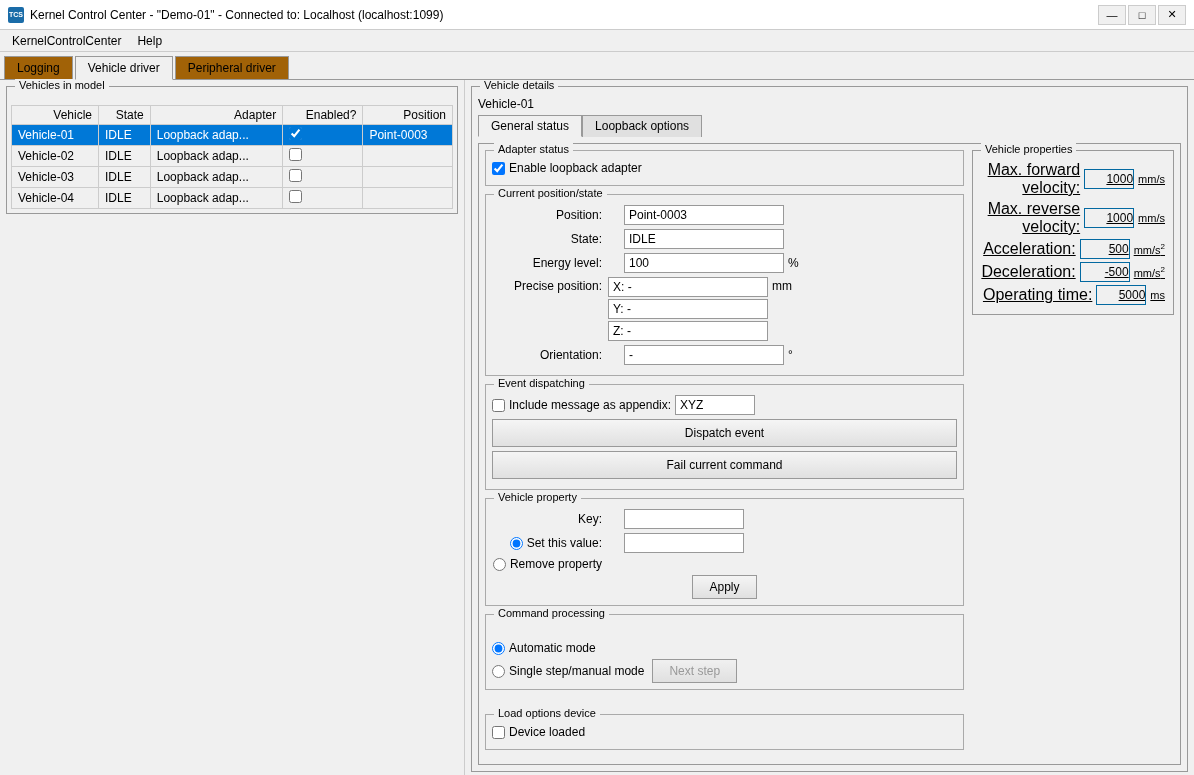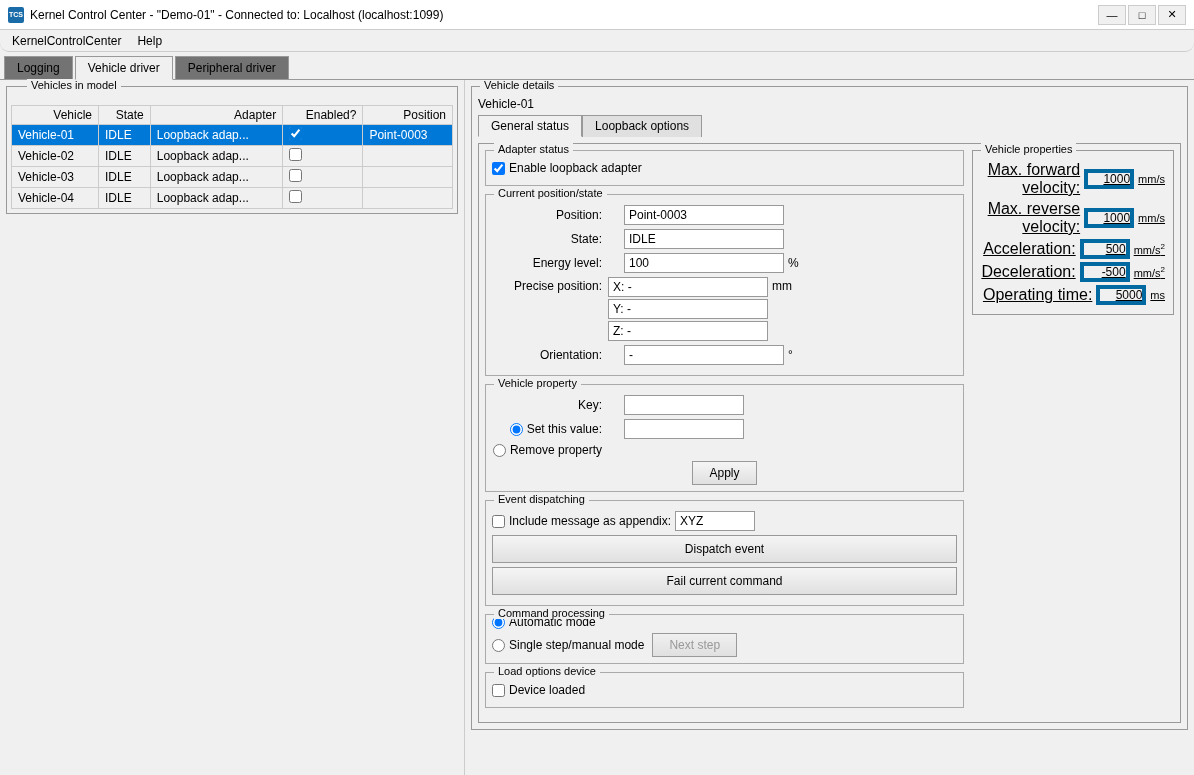--- a/index.html
+++ b/index.html
@@ -22,38 +22,37 @@
     .title-btn { width: 28px; height: 20px; background: #f0f0f0; border: 1px solid #ccc; cursor: pointer; display: flex; align-items: center; justify-content: center; font-size: 11px; }
 
     
     .menu-bar {
       background: #f0f0f0;
       height: 22px;
       display: flex;
       align-items: center;
       padding: 0 4px;
       border-bottom: 1px solid #ccc;
-      border-radius: 9px;
     }
     .menu-item { padding: 2px 8px; cursor: pointer; font-size: 12px; }
 
     
     .tab-bar {
       background: #f0f0f0;
       height: 28px;
       display: flex;
       align-items: flex-end;
       padding: 0 4px;
       border-bottom: 1px solid #999;
     }
     .tab {
       padding: 4px 12px;
       border: 1px solid #999;
       border-bottom: none;
-      background: #737373;
+      background: #a16207;
       cursor: pointer;
       margin-right: 2px;
       font-size: 12px;
     }
     .tab.active {
       background: #f0f0f0;
       border-bottom: 1px solid #f0f0f0;
       z-index: 1;
       margin-bottom: -1px;
     }
@@ -72,21 +71,21 @@
     }
     .group-box {
       border: 1px solid #999;
       padding: 4px;
       position: relative;
       margin-bottom: 6px;
     }
     .group-box-title {
       position: absolute;
       top: -8px;
-      left: 20px;
+      left: 8px;
       background: #f0f0f0;
       padding: 0 4px;
       font-size: 11px;
     }
 
     
     .vehicle-table {
       width: 100%;
       border-collapse: collapse;
       margin-top: 8px;
@@ -195,21 +194,21 @@
       align-items: center;
       margin-bottom: 3px;
     }
     .veh-prop-label {
       text-align: right;
       width: 130px;
       margin-right: 4px;
       font-size: 16px;
     }
     .veh-prop-value {
-      border: 4px solid #0369a1;
+      border: 1px solid #0369a1;
       background: #f0f0f0;
       padding: 1px 0;
       width: 50px;
       text-align: right;
       font-size: 12px;
       height: 20px;
     }
     .veh-prop-unit { margin-left: 4px; font-size: 11px; }
 
     
@@ -420,57 +419,57 @@
               </div>
 
               <div class="form-row">
                 <span class="form-label">Orientation:</span>
                 <input type="text" class="form-input form-input-wide" value="-" style="">
                 <span class="form-unit">°</span>
               </div>
             </div>
 
             <div class="inner-group" style="padding-top:10px; margin-bottom:8px;">
-              <span class="inner-group-title">Vehicle property</span>
-
-              <div class="form-row">
-                <span class="form-label">Key:</span>
-                <input type="text" class="form-input" style="width: 120px;" value="">
-              </div>
-              <div class="form-row">
-                <span class="form-label" style="display:flex;align-items:center;justify-content:flex-end;gap:4px;">
-                  <input type="radio" name="propAction" checked="" style="">
-                  <span>Set this value:</span>
-                </span>
-                <input type="text" class="form-input" style="width: 120px;" value="">
-              </div>
-              <div class="form-row">
-                <span class="form-label" style="display:flex;align-items:center;justify-content:flex-end;gap:4px;">
-                  <input type="radio" name="propAction" style="">
-                  <span>Remove property</span>
-                </span>
-              </div>
-              <div style="display:flex;justify-content:center;margin-top:4px;">
-                <button class="btn">Apply</button>
-              </div>
-            </div>
-
-            <div class="inner-group" style="padding-top:10px; margin-bottom:8px;">
               <span class="inner-group-title">Event dispatching</span>
               
               <div class="cb-row">
                 <input type="checkbox" style="">
                 <span>Include message as appendix:</span>
                 <input type="text" class="form-input event-input" value="XYZ" style="">
               </div>
               <button class="btn btn-full">Dispatch event</button>
               <button class="btn btn-full">Fail current command</button>
             </div>
 
-            <div class="inner-group" style="padding-top:0; margin-bottom:8px;">
+            <div class="inner-group" style="padding-top:10px; margin-bottom:8px;">
+              <span class="inner-group-title">Vehicle property</span>
+
+              <div class="form-row">
+                <span class="form-label">Key:</span>
+                <input type="text" class="form-input" style="width: 120px;" value="">
+              </div>
+              <div class="form-row">
+                <span class="form-label" style="display:flex;align-items:center;justify-content:flex-end;gap:4px;">
+                  <input type="radio" name="propAction" checked="" style="">
+                  <span>Set this value:</span>
+                </span>
+                <input type="text" class="form-input" style="width: 120px;" value="">
+              </div>
+              <div class="form-row">
+                <span class="form-label" style="display:flex;align-items:center;justify-content:flex-end;gap:4px;">
+                  <input type="radio" name="propAction" style="">
+                  <span>Remove property</span>
+                </span>
+              </div>
+              <div style="display:flex;justify-content:center;margin-top:4px;">
+                <button class="btn">Apply</button>
+              </div>
+            </div>
+
+            <div class="inner-group" style="padding-top:26px; margin-bottom:24px;">
               <span class="inner-group-title">Command processing</span>
 
               <div class="cb-row">
                 <input type="radio" name="cmdMode" checked="" style="">
                 <span>Automatic mode</span>
               </div>
               <div style="display:flex;align-items:center;gap:8px;">
                 <div class="cb-row" style="margin-bottom:0;">
                   <input type="radio" name="cmdMode" style="">
                   <span>Single step/manual mode</span>

